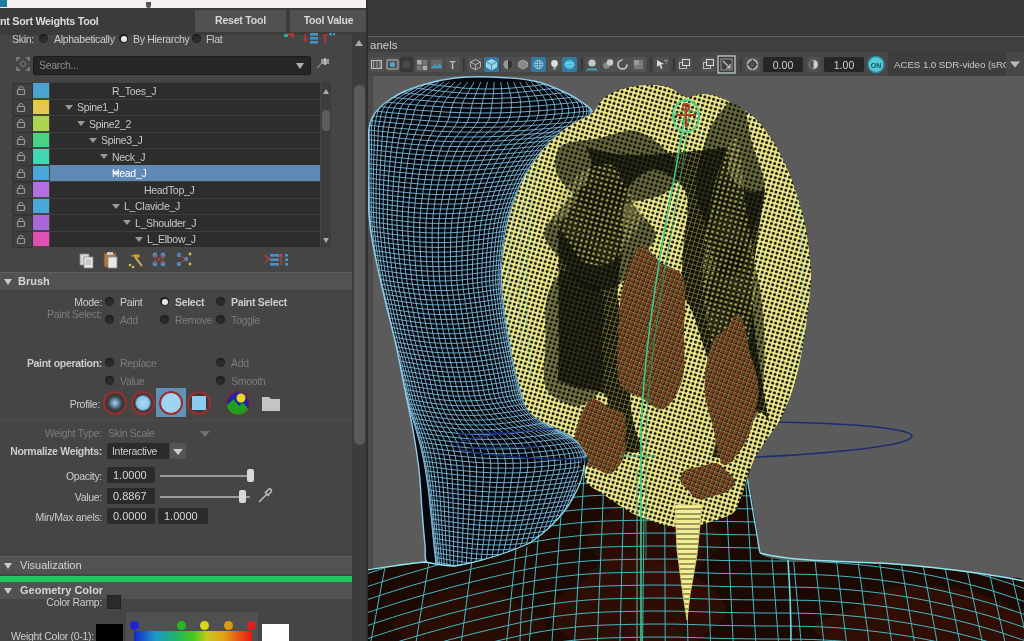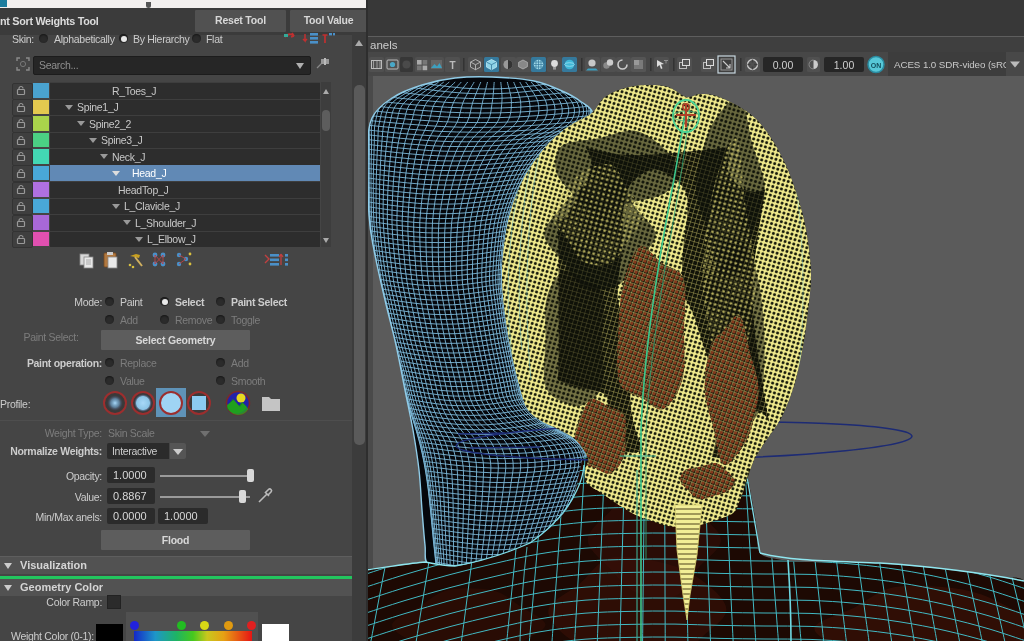--- a/index.html
+++ b/index.html
@@ -104,29 +104,29 @@
 <div style="position:absolute;left:100px;top:154.0px;border:4px solid transparent;border-top:5px solid #999"></div>
 <div class="t" style="left:112px;top:150.5px;color:#c8c8c8">Neck_J</div>
 <div style="position:absolute;left:12px;top:165.0px;width:19px;height:15px;background:#3f3f3f;border:1px solid #333;border-radius:2px"></div>
 <svg style="position:absolute;left:16px;top:167.5px" width="11" height="11">
       <rect x="1.5" y="4.5" width="7" height="5" rx="0.8" fill="none" stroke="#999" stroke-width="1.2"></rect>
       <path d="M3,4.5 v-1 a2,2 0 0 1 4,0" fill="none" stroke="#999" stroke-width="1.2"></path>
     </svg>
 <div style="position:absolute;left:33px;top:165.5px;width:16px;height:14.5px;background:#49a8d8"></div>
 <div style="position:absolute;left:50px;top:164.5px;width:270px;height:16.5px;background:#6189b5"></div>
 <div style="position:absolute;left:112px;top:170.5px;border:4px solid transparent;border-top:5px solid #ddd"></div>
-<div class="t" style="left:132px;top:167.0px;color:#fff">Head_J</div>
+<div class="t" style="left:112px;top:167.0px;color:#fff">Head_J</div>
 <div style="position:absolute;left:12px;top:181.5px;width:19px;height:15px;background:#3f3f3f;border:1px solid #333;border-radius:2px"></div>
 <svg style="position:absolute;left:16px;top:184.0px" width="11" height="11">
       <rect x="1.5" y="4.5" width="7" height="5" rx="0.8" fill="none" stroke="#999" stroke-width="1.2"></rect>
       <path d="M3,4.5 v-1 a2,2 0 0 1 4,0" fill="none" stroke="#999" stroke-width="1.2"></path>
     </svg>
 <div style="position:absolute;left:33px;top:182.0px;width:16px;height:14.5px;background:#b070e0"></div>
 <div style="position:absolute;left:50px;top:181.0px;width:270px;height:1px;background:#3e3e3e"></div>
-<div class="t" style="left:118px;top:183.5px;color:#c8c8c8">HeadTop_J</div>
+<div class="t" style="left:144px;top:183.5px;color:#c8c8c8">HeadTop_J</div>
 <div style="position:absolute;left:12px;top:198.0px;width:19px;height:15px;background:#3f3f3f;border:1px solid #333;border-radius:2px"></div>
 <svg style="position:absolute;left:16px;top:200.5px" width="11" height="11">
       <rect x="1.5" y="4.5" width="7" height="5" rx="0.8" fill="none" stroke="#999" stroke-width="1.2"></rect>
       <path d="M3,4.5 v-1 a2,2 0 0 1 4,0" fill="none" stroke="#999" stroke-width="1.2"></path>
     </svg>
 <div style="position:absolute;left:33px;top:198.5px;width:16px;height:14.5px;background:#49a8d8"></div>
 <div style="position:absolute;left:50px;top:197.5px;width:270px;height:1px;background:#3e3e3e"></div>
 <div style="position:absolute;left:112px;top:203.5px;border:4px solid transparent;border-top:5px solid #999"></div>
 <div class="t" style="left:124px;top:200.0px;color:#c8c8c8">L_Clavicle_J</div>
 <div style="position:absolute;left:12px;top:214.5px;width:19px;height:15px;background:#3f3f3f;border:1px solid #333;border-radius:2px"></div>
@@ -193,47 +193,50 @@
       </g>
       <g transform="translate(200,1)">
         <path d="M3,2 v11 m0,-11 l-2,3 m2,-3 l2,3" fill="none" stroke="#c04040" stroke-width="1.3"></path>
         <g fill="#4a90c8">
           <rect x="7" y="2" width="9" height="2.6"></rect>
           <rect x="7" y="6.5" width="9" height="2.6"></rect>
           <rect x="7" y="11" width="9" height="2.6"></rect>
         </g>
       </g>
     </svg>
+<div style="position:absolute;left:0;top:272px;width:352px;height:17px;background:#525252;border-top:1px solid #5e5e5e">
+      <div style="position:absolute;left:4px;top:6px;border:4.5px solid transparent;border-top:6px solid #ccc"></div>
+      <div style="position:absolute;left:18px;top:2px;font-size:11px;font-weight:bold;color:#d5d5d5">Brush</div>
+    </div>
 <div class="t" style="left:0;top:296px;width:102px;text-align:right;color:#ccc">Mode:</div>
 <span class="radio" style="left:105px;top:297px"></span>
 <div class="t" style="left:120px;top:296px;color:#ccc">Paint</div>
 <span class="radio" style="left:160px;top:297px">
       <span class="rdot"></span>
     </span>
 <div class="t" style="left:175px;top:296px;color:#ccc;font-weight:bold">Select</div>
 <span class="radio" style="left:216px;top:297px"></span>
 <div class="t" style="left:231px;top:296px;color:#ccc;font-weight:bold">Paint Select</div>
-<div class="t" style="left:0;top:331px;width:102px;text-align:center;color:#7d7d7d">Paint Select:</div>
+<div class="t" style="left:0;top:308px;width:102px;text-align:right;color:#7d7d7d">Paint Select:</div>
 <span class="radio" style="left:105px;top:315px"></span>
 <div class="t" style="left:120px;top:314px;color:#7d7d7d">Add</div>
 <span class="radio" style="left:160px;top:315px"></span>
 <div class="t" style="left:175px;top:314px;color:#7d7d7d">Remove</div>
 <span class="radio" style="left:216px;top:315px"></span>
 <div class="t" style="left:231px;top:314px;color:#7d7d7d">Toggle</div>
-<div class="btn" style="left:101px;top:330px;width:149px;height:20px;background:#5d5d5d">Select Geometry</div>
 <div class="t" style="left:0;top:357px;width:102px;text-align:right;color:#ccc;font-weight:bold">Paint operation:</div>
 <span class="radio" style="left:105px;top:358px"></span>
 <div class="t" style="left:120px;top:357px;color:#7d7d7d">Replace</div>
 <span class="radio" style="left:216px;top:358px"></span>
 <div class="t" style="left:231px;top:357px;color:#7d7d7d">Add</div>
 <span class="radio" style="left:105px;top:376px"></span>
 <div class="t" style="left:120px;top:375px;color:#7d7d7d">Value</div>
 <span class="radio" style="left:216px;top:376px"></span>
 <div class="t" style="left:231px;top:375px;color:#7d7d7d">Smooth</div>
-<div class="t" style="left:0;top:398px;width:100px;text-align:left;color:#ccc">Profile:</div>
+<div class="t" style="left:0;top:398px;width:100px;text-align:right;color:#ccc">Profile:</div>
 <svg style="position:absolute;left:102px;top:387px" width="180" height="30">
       <defs>
         <radialGradient id="g1">
           <stop offset="0%" stop-color="#a8d8f8"></stop>
           <stop offset="55%" stop-color="#7ab8e8" stop-opacity="0.55"></stop>
           <stop offset="100%" stop-color="#447" stop-opacity="0"></stop>
         </radialGradient>
         <radialGradient id="g2">
           <stop offset="0%" stop-color="#a8d8f8"></stop>
           <stop offset="72%" stop-color="#90ccf0" stop-opacity="0.95"></stop>
@@ -270,26 +273,25 @@
 <div class="t" style="left:0;top:491px;width:102px;text-align:right;color:#ccc">Value:</div>
 <div style="position:absolute;left:107px;top:488px;width:48px;height:16px;background:#2b2b2b;border-radius:2px;color:#d8d8d8;font-size:11px;padding:2px 0 0 6px;box-sizing:border-box">0.8867</div>
 <div style="position:absolute;left:160px;top:496px;width:90px;height:2px;background:#9a9a9a"></div>
     <div style="position:absolute;left:239px;top:490px;width:7px;height:13px;background:#d8d8d8;border-radius:2px"></div>
 <svg style="position:absolute;left:256px;top:487px" width="18" height="18">
       <path d="M3,15 l8,-8 m0,0 l2,2 m-2,-2 l-1.5,-1.5 3,-3 a1.5,1.5 0 0 1 2.5,2.5 l-3,3" stroke="#bbb" stroke-width="1.6" fill="none"></path>
     </svg>
 <div class="t" style="left:0;top:511px;width:102px;text-align:right;color:#ccc">Min/Max anels:</div>
 <div style="position:absolute;left:107px;top:508px;width:48px;height:16px;background:#2b2b2b;border-radius:2px;color:#d8d8d8;font-size:11px;padding:2px 0 0 6px;box-sizing:border-box">0.0000</div>
 <div style="position:absolute;left:158px;top:508px;width:50px;height:16px;background:#2b2b2b;border-radius:2px;color:#d8d8d8;font-size:11px;padding:2px 0 0 6px;box-sizing:border-box">1.0000</div>
-<div class="btn" style="left:101px;top:530px;width:149px;height:20px;background:#5d5d5d">Flood</div>
 <div style="position:absolute;left:0;top:556px;width:352px;height:17px;background:#525252;border-top:1px solid #5e5e5e">
       <div style="position:absolute;left:4px;top:6px;border:4.5px solid transparent;border-top:6px solid #ccc"></div>
-      <div style="position:absolute;left:20px;top:2px;font-size:11px;font-weight:bold;color:#d5d5d5">Visualization</div>
+      <div style="position:absolute;left:20px;top:2px;font-size:11px;font-weight:normal;color:#d5d5d5">Visualization</div>
     </div>
-<div style="position:absolute;left:0;top:576px;width:352px;height:17px;background:#525252;border-top:3px solid #22c55e">
+<div style="position:absolute;left:0;top:576px;width:352px;height:17px;background:#525252;border-top:6px solid #22c55e">
       <div style="position:absolute;left:4px;top:6px;border:4.5px solid transparent;border-top:6px solid #ccc"></div>
       <div style="position:absolute;left:20px;top:2px;font-size:11px;font-weight:bold;color:#d5d5d5">Geometry Color</div>
     </div>
 <div class="t" style="left:0;top:596px;width:102px;text-align:right;color:#ccc">Color Ramp:</div>
 <div style="position:absolute;left:107px;top:595px;width:12px;height:12px;background:#2b2b2b;border:1px solid #222"></div>
 <div class="t" style="left:11px;top:630px;color:#ccc">Weight Color (0-1):</div>
 <div style="position:absolute;left:126px;top:612px;width:132px;height:29px;background:#505050"></div>
 <div style="position:absolute;left:96px;top:624px;width:27px;height:17px;background:#000"></div>
 <div style="position:absolute;left:262px;top:624px;width:27px;height:17px;background:#fff"></div>
 <div style="position:absolute;left:134px;top:631px;width:118px;height:10px;background:linear-gradient(90deg,#1428c8,#1e96c8 18%,#1eb464 36%,#46c81e 50%,#c8c81e 62%,#e6a014 76%,#e61414 100%)"></div>

